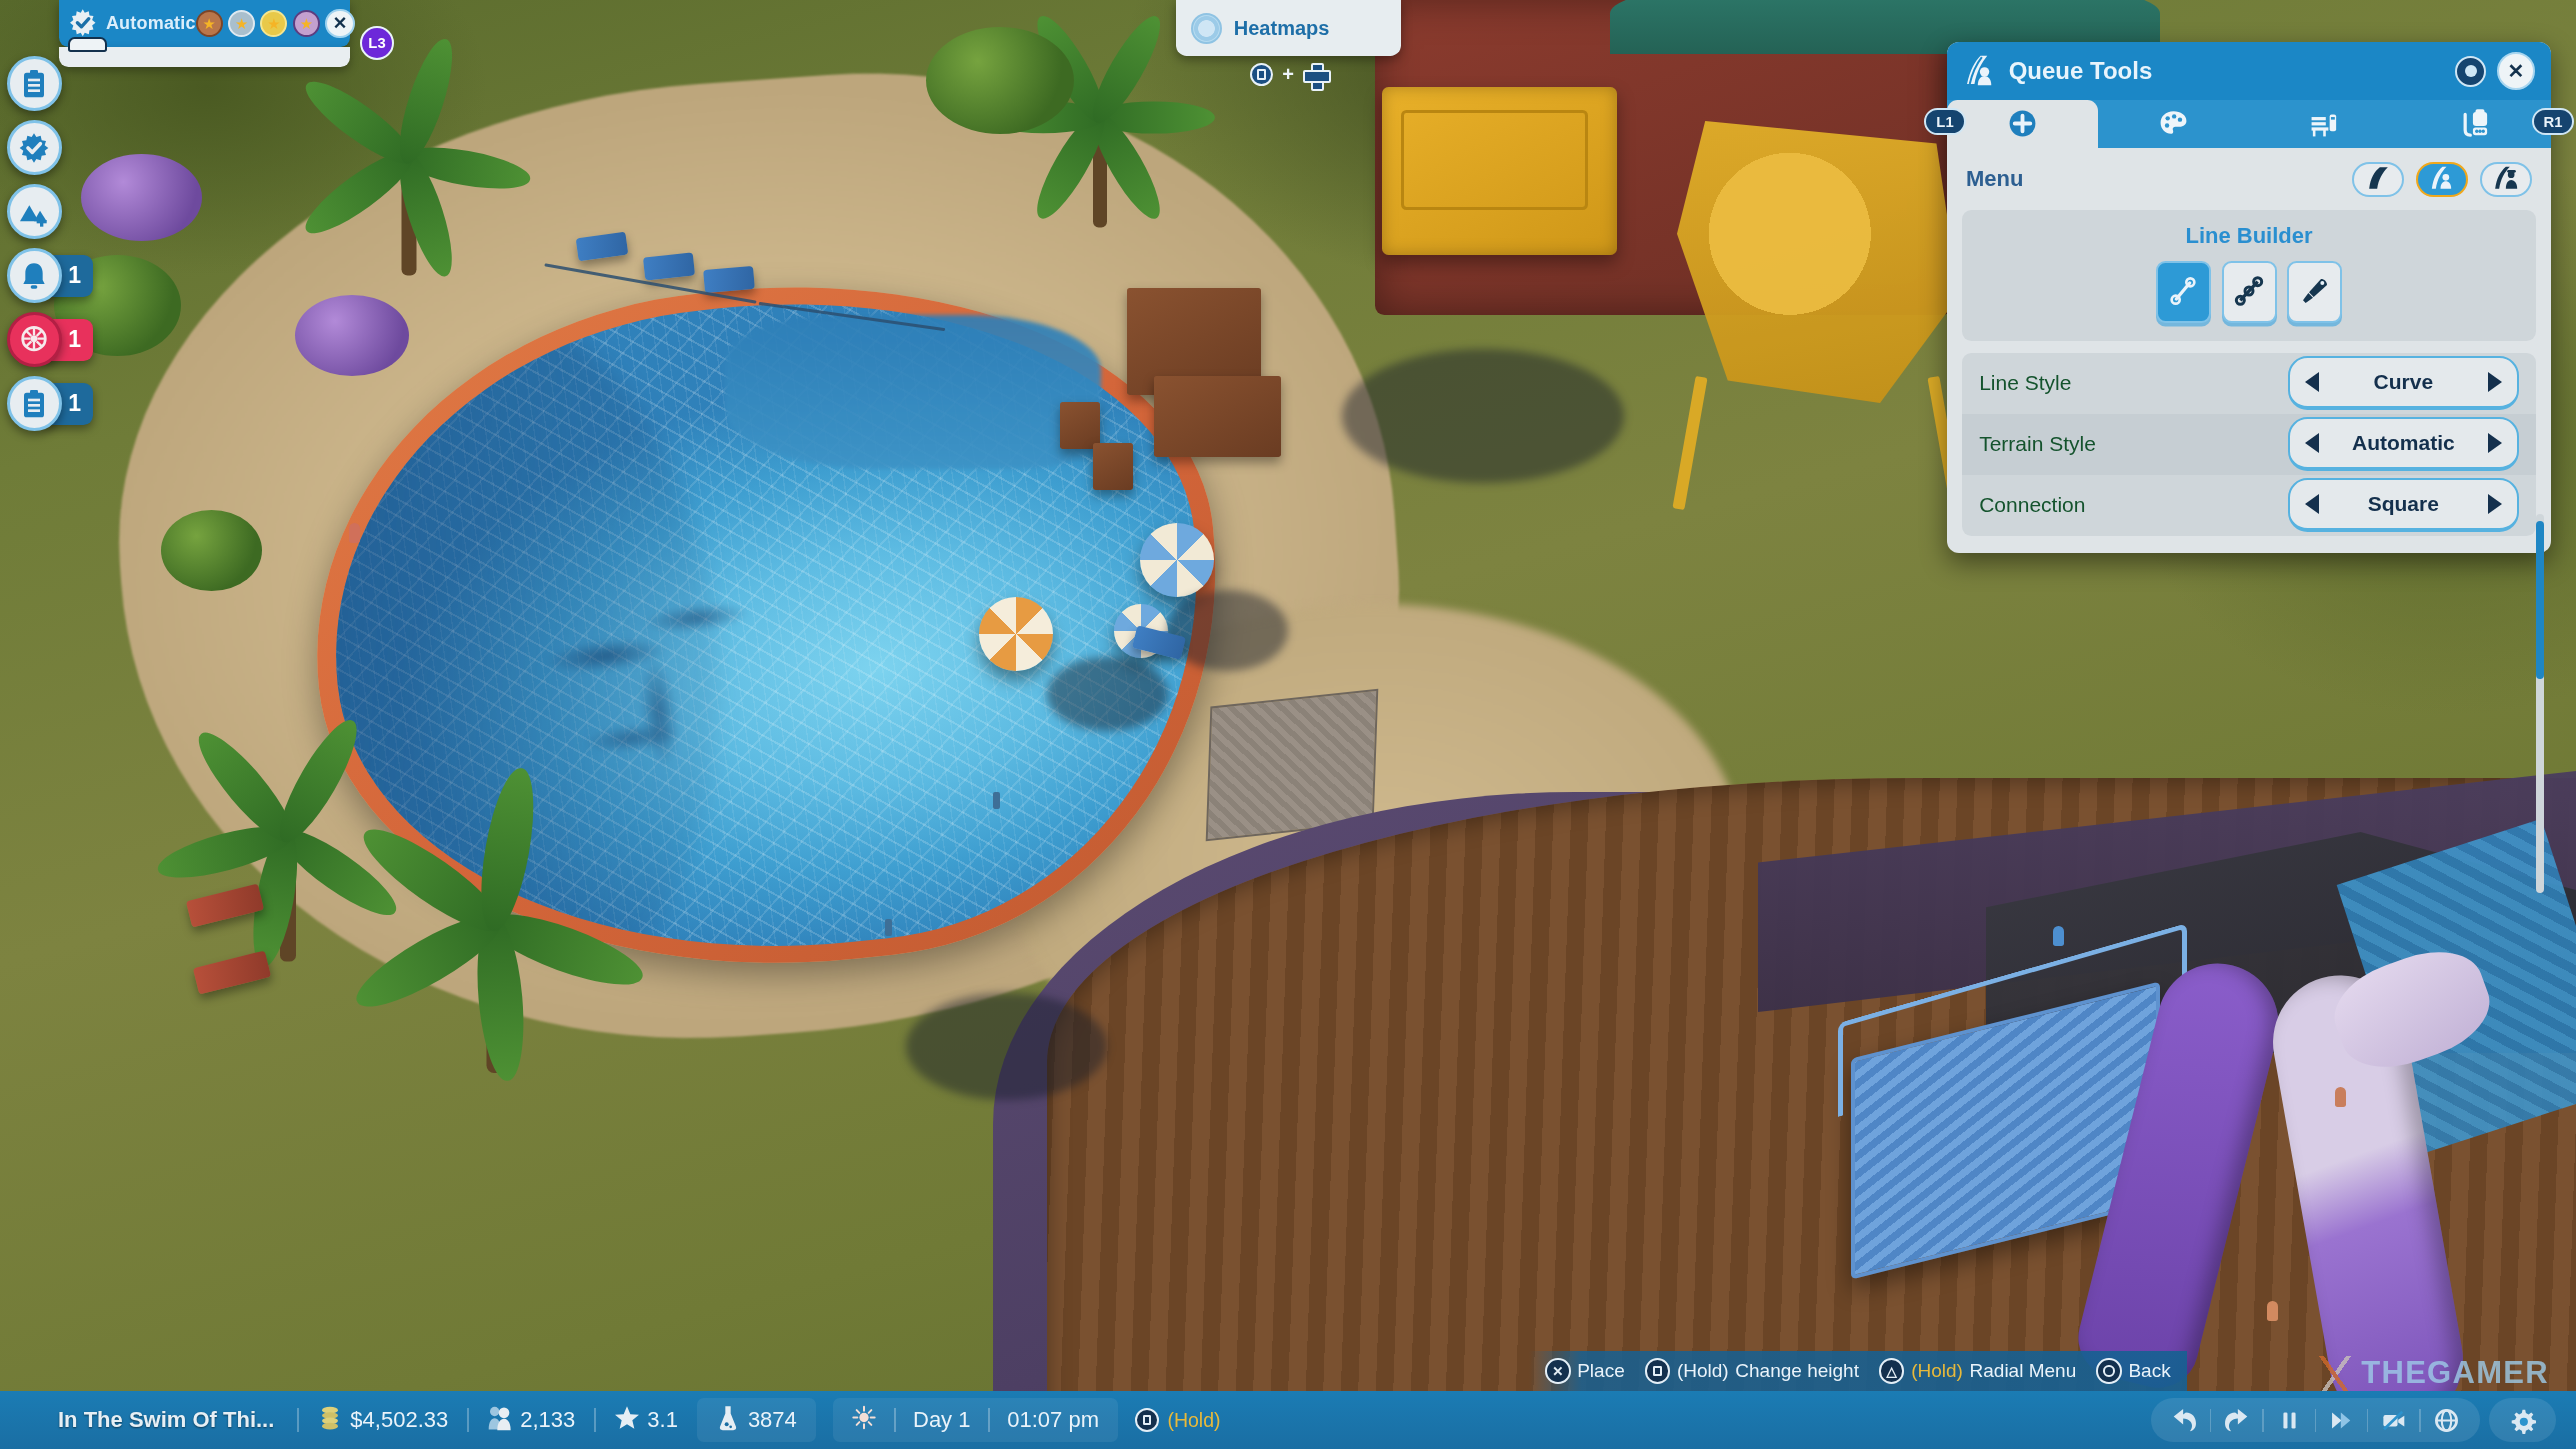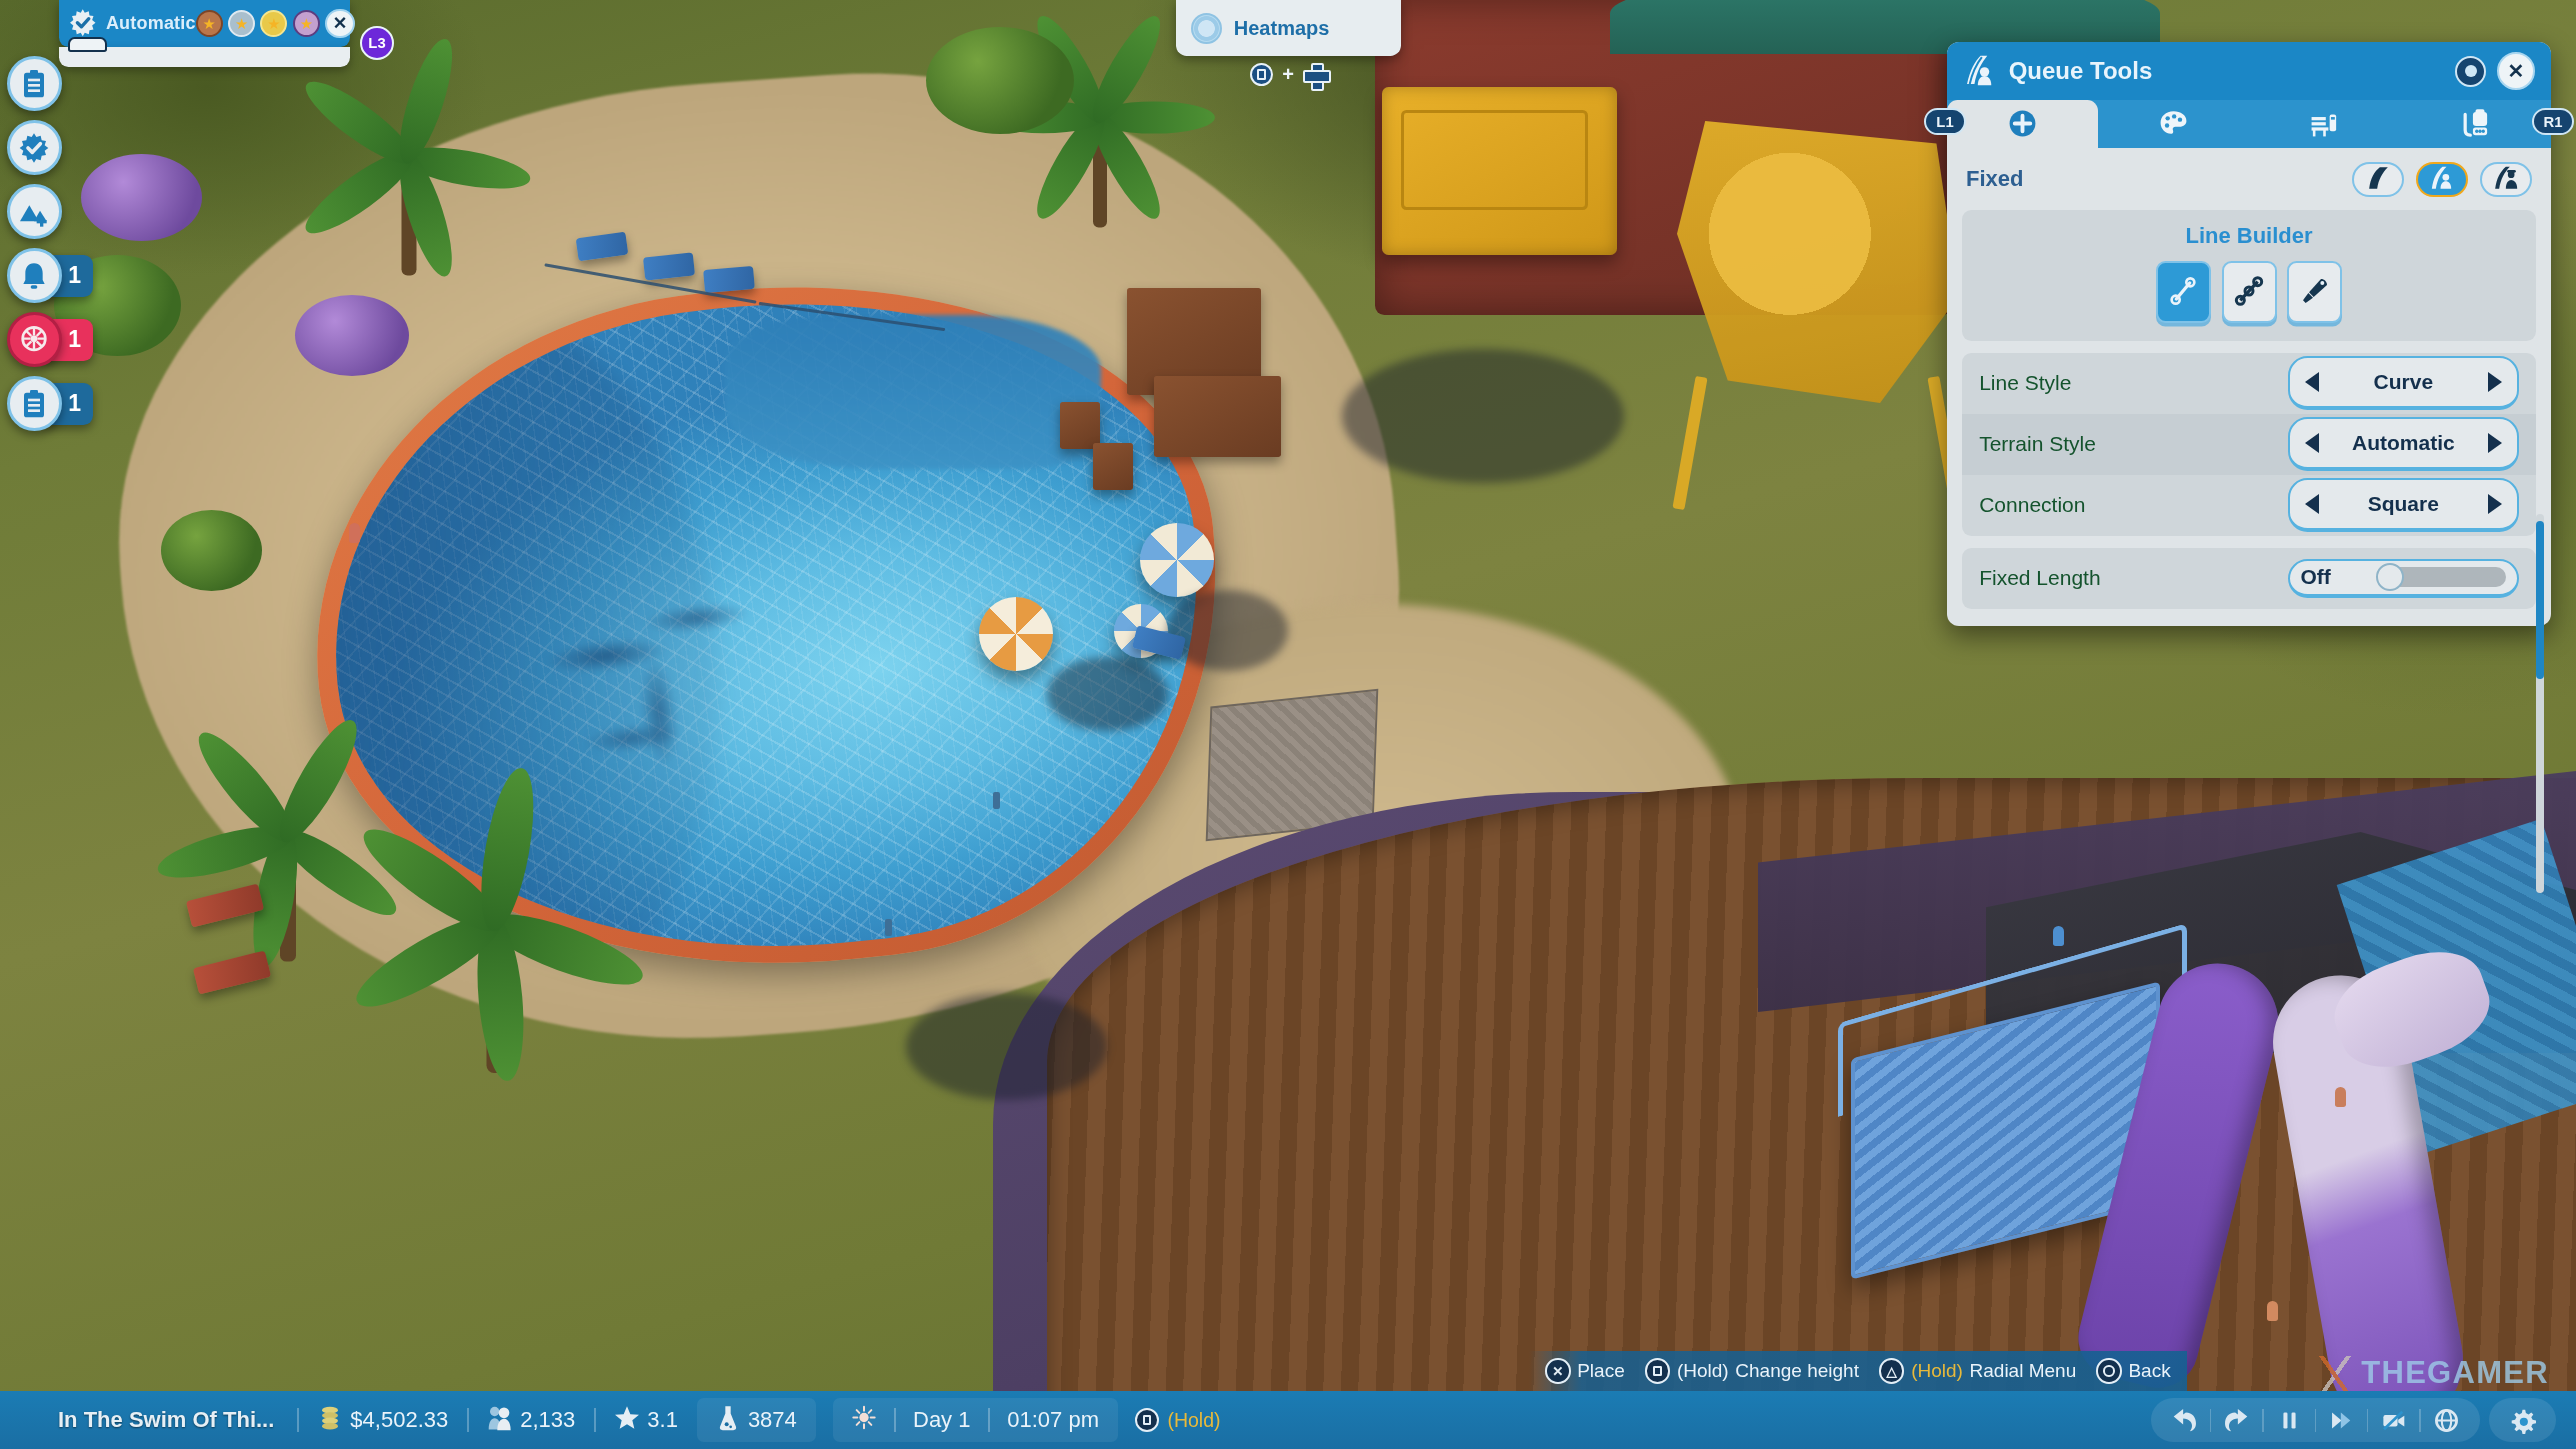--- a/index.html
+++ b/index.html
@@ -831,21 +831,21 @@
           </svg>
       </span>
     </div>
 
     <div class="bumper r">R1</div>
   </div>
 
   <div class="qp-body">
 
     <div class="mode-row">
-      <span class="mode-label">Fixed</span>
+      <span class="mode-label">Menu</span>
       <div class="mode-btns">
         <div class="mode-btn">
           <span>
             <svg viewBox="0 0 40 36">
                 <path d="M6 34 C8 18 14 8 22 2 L34 2 C26 10 20 20 18 34Z" fill="#16364f"></path>
               </svg>
           </span>
         </div>
         <div class="mode-btn sel">
           <span>
@@ -926,31 +926,20 @@
       <div class="set-row">
         <span class="set-label">Connection</span>
         <div class="stepper">
           <span class="arrow-l"></span>
           <span class="stepper-val">Square</span>
           <span class="arrow-r"></span>
         </div>
       </div>
     </div>
 
-    <div class="settings" style="margin-top:12px;">
-      <div class="set-row">
-        <span class="set-label">Fixed Length</span>
-        <div class="toggle-wrap">
-          <span class="toggle-text">Off</span>
-          <div class="toggle-track">
-            <div class="toggle-knob"></div>
-          </div>
-        </div>
-      </div>
-    </div>
 
     <div class="qp-scroll">
         <i></i>
       </div>
   </div>
 </div>
 
 <div id="hints">
   <div class="hint">
     <span class="pad">✕</span>

